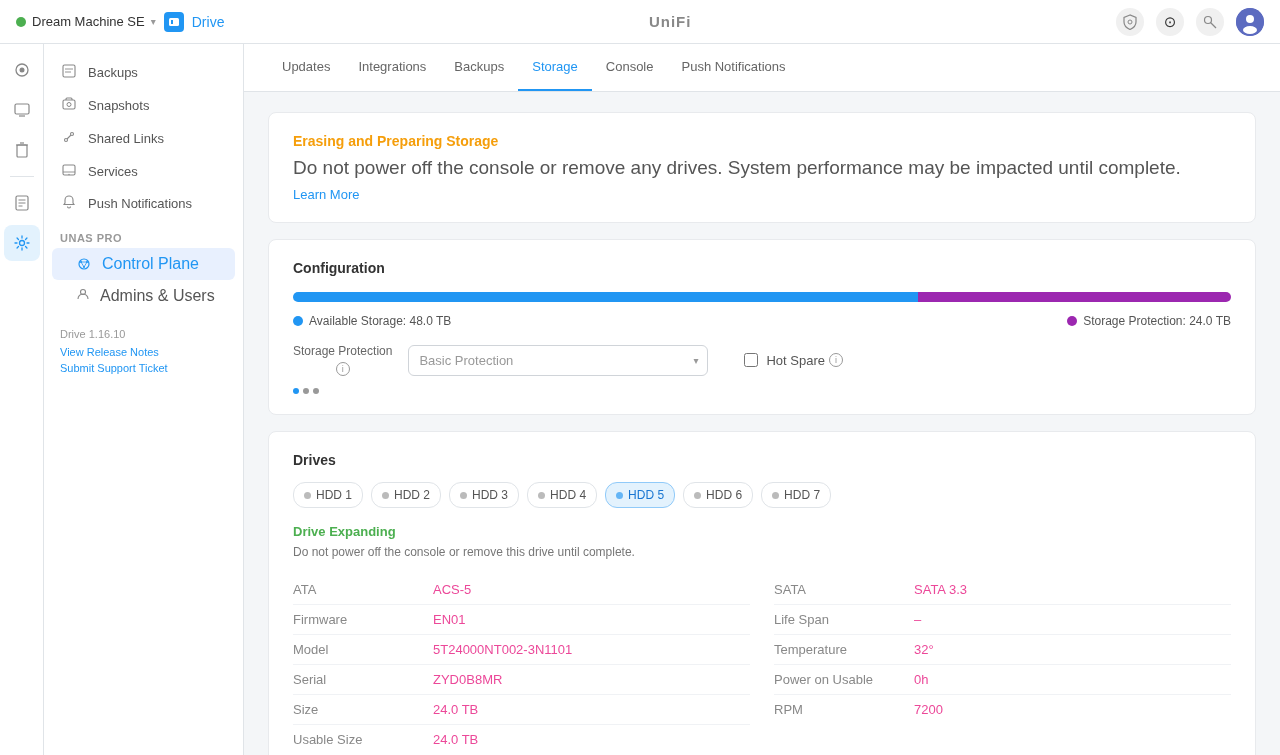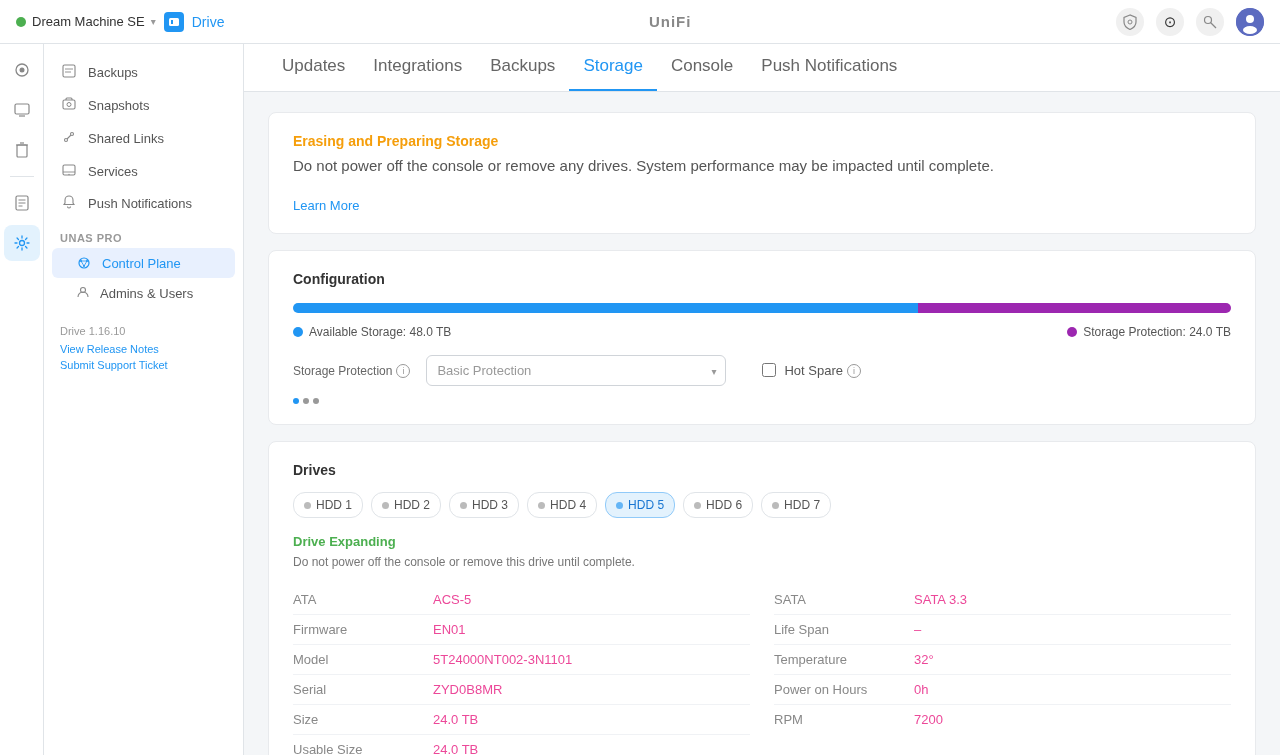--- a/index.html
+++ b/index.html
@@ -23,55 +23,55 @@
     .icon-sidebar { width: 44px; background: #fff; border-right: 1px solid #e0e4e8; display: flex; flex-direction: column; align-items: center; padding: 8px 0; gap: 4px; flex-shrink: 0; }
     .icon-sidebar-item { width: 36px; height: 36px; border-radius: 8px; display: flex; align-items: center; justify-content: center; cursor: pointer; color: #888; font-size: 16px; }
     .icon-sidebar-item.active { color: #2196f3; background: #e3f2fd; }
     .icon-sidebar-divider { width: 24px; height: 1px; background: #e0e4e8; margin: 4px 0; }
 
     
     .nav-sidebar { width: 200px; background: #fff; border-right: 1px solid #e0e4e8; padding: 12px 0; flex-shrink: 0; overflow-y: auto; }
     .nav-item { display: flex; align-items: center; gap: 10px; padding: 8px 16px; cursor: pointer; color: #555; font-size: 13px; border-radius: 0; }
     .nav-item-icon { font-size: 14px; width: 18px; text-align: center; flex-shrink: 0; }
     .nav-section-label { font-size: 11px; font-weight: 700; color: #999; padding: 12px 16px 4px; text-transform: uppercase; letter-spacing: 0.5px; }
-    .nav-sub-item { display: flex; align-items: center; gap: 10px; padding: 7px 16px 7px 32px; cursor: pointer; color: #555; font-size: 13px; }
+    .nav-sub-item { display: flex; align-items: center; gap: 10px; padding: 7px 16px 7px 32px; cursor: pointer; color: #555; font-size: 16px; }
     .nav-sub-item.active { background: #e8f0fe; color: #2196f3; border-radius: 6px; margin: 0 8px; padding-left: 24px; }
     .nav-footer { padding: 16px; font-size: 11px; color: #999; margin-top: auto; }
     .nav-footer-link { color: #2196f3; cursor: pointer; display: block; margin-top: 4px; }
 
     
     .content { flex: 1; overflow-y: auto; background: #f4f6f8; }
 
     
     .tabs-bar { background: #fff; border-bottom: 1px solid #e0e4e8; padding: 0 24px; display: flex; align-items: flex-end; height: 48px; }
-    .tab { padding: 0 14px; height: 48px; display: flex; align-items: center; cursor: pointer; font-size: 17px; color: #666; border-bottom: 2px solid transparent; white-space: nowrap; }
+    .tab { padding: 0 14px; height: 48px; display: flex; align-items: center; cursor: pointer; font-size: 13px; color: #666; border-bottom: 2px solid transparent; white-space: nowrap; }
     .tab.active { color: #2196f3; border-bottom: 2px solid #2196f3; font-weight: 500; }
 
     
     .main-content { padding: 20px 24px; }
 
     
     .card { background: #fff; border-radius: 8px; padding: 20px 24px; margin-bottom: 16px; border: 1px solid #e8eaed; }
 
     
     .erasing-title { color: #f59e0b; font-size: 14px; font-weight: 600; margin-bottom: 8px; }
-    .erasing-desc { font-size: 15px; color: #555; margin-bottom: 24px; }
+    .erasing-desc { font-size: 19px; color: #555; margin-bottom: 8px; }
     .learn-more { color: #2196f3; font-size: 13px; cursor: pointer; }
 
     
     .section-title { font-size: 14px; font-weight: 600; color: #333; margin-bottom: 16px; }
     .storage-bar { height: 10px; border-radius: 5px; background: linear-gradient(to right, #2196f3 0%, #2196f3 66.67%, #9c27b0 66.67%, #9c27b0 100%); margin-bottom: 12px; }
     .storage-legend { display: flex; align-items: center; justify-content: space-between; margin-bottom: 16px; font-size: 12px; color: #555; }
     .legend-item { display: flex; align-items: center; gap: 6px; }
     .legend-dot { width: 10px; height: 10px; border-radius: 50%; }
     .legend-dot.blue { background: #2196f3; }
     .legend-dot.purple { background: #9c27b0; }
 
     .form-row { display: flex; align-items: center; gap: 16px; margin-bottom: 12px; }
-    .form-label { font-size: 12px; color: #666; display: flex; align-items: center; gap: 4px; }
+    .form-label { font-size: 12px; color: #666; display: flex; align-items: center; gap: 4px; flex-direction: column; }
     .info-icon { width: 14px; height: 14px; border-radius: 50%; border: 1px solid #999; display: inline-flex; align-items: center; justify-content: center; font-size: 9px; color: #999; cursor: pointer; }
     .form-select-wrapper { position: relative; width: 300px; }
     .form-select { width: 100%; padding: 7px 10px; border: 1px solid #d0d4d9; border-radius: 6px; font-size: 13px; color: #999; appearance: none; background: #fff; cursor: pointer; }
     .select-arrow { position: absolute; right: 10px; top: 50%; transform: translateY(-50%); font-size: 10px; color: #999; pointer-events: none; }
     .checkbox-group { display: flex; align-items: flex-start; gap: 8px; margin-left: 20px; }
     .checkbox { width: 14px; height: 14px; border: 1px solid #d0d4d9; border-radius: 3px; cursor: pointer; }
     .checkbox-label { font-size: 13px; color: #555; display: flex; align-items: center; gap: 4px; }
 
     .dots-indicator { display: flex; gap: 4px; margin-top: 8px; }
     .dot-ind { width: 6px; height: 6px; border-radius: 50%; background: #999; }
@@ -396,21 +396,21 @@
               </div>
               <div class="detail-row">
                 <div class="detail-label">Life Span</div>
                 <div class="detail-value">–</div>
               </div>
               <div class="detail-row">
                 <div class="detail-label">Temperature</div>
                 <div class="detail-value">32°</div>
               </div>
               <div class="detail-row">
-                <div class="detail-label">Power on Hours</div>
+                <div class="detail-label">Power on Usable</div>
                 <div class="detail-value">0h</div>
               </div>
               <div class="detail-row">
                 <div class="detail-label">RPM</div>
                 <div class="detail-value">7200</div>
               </div>
             </div>
         </div>
       </div>
 

